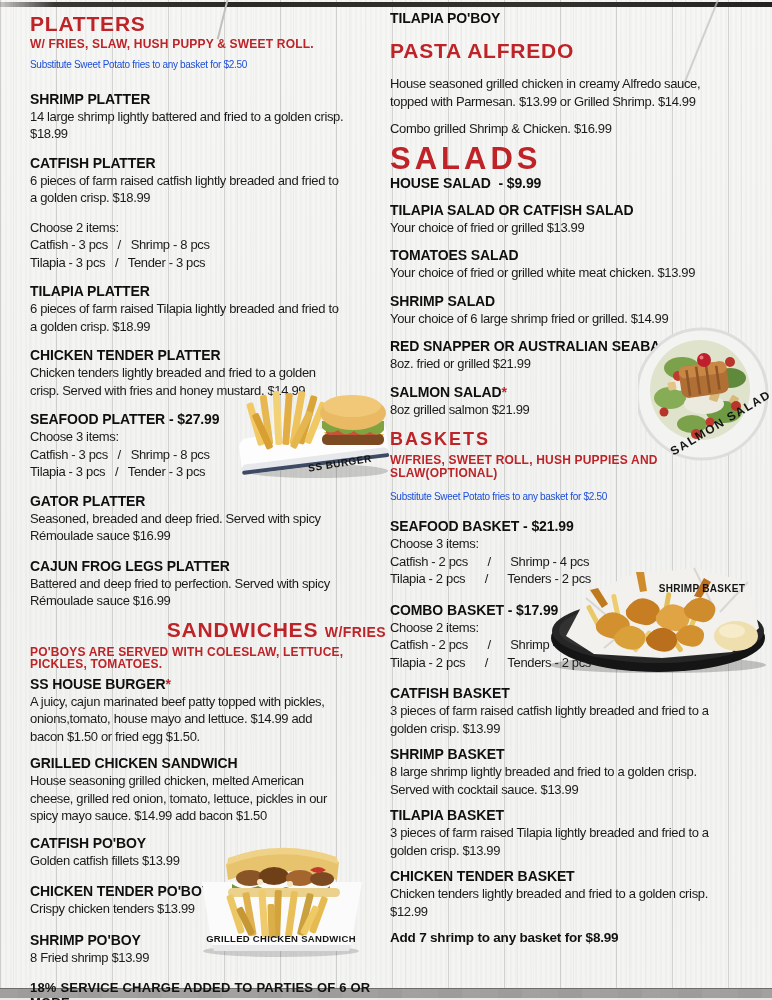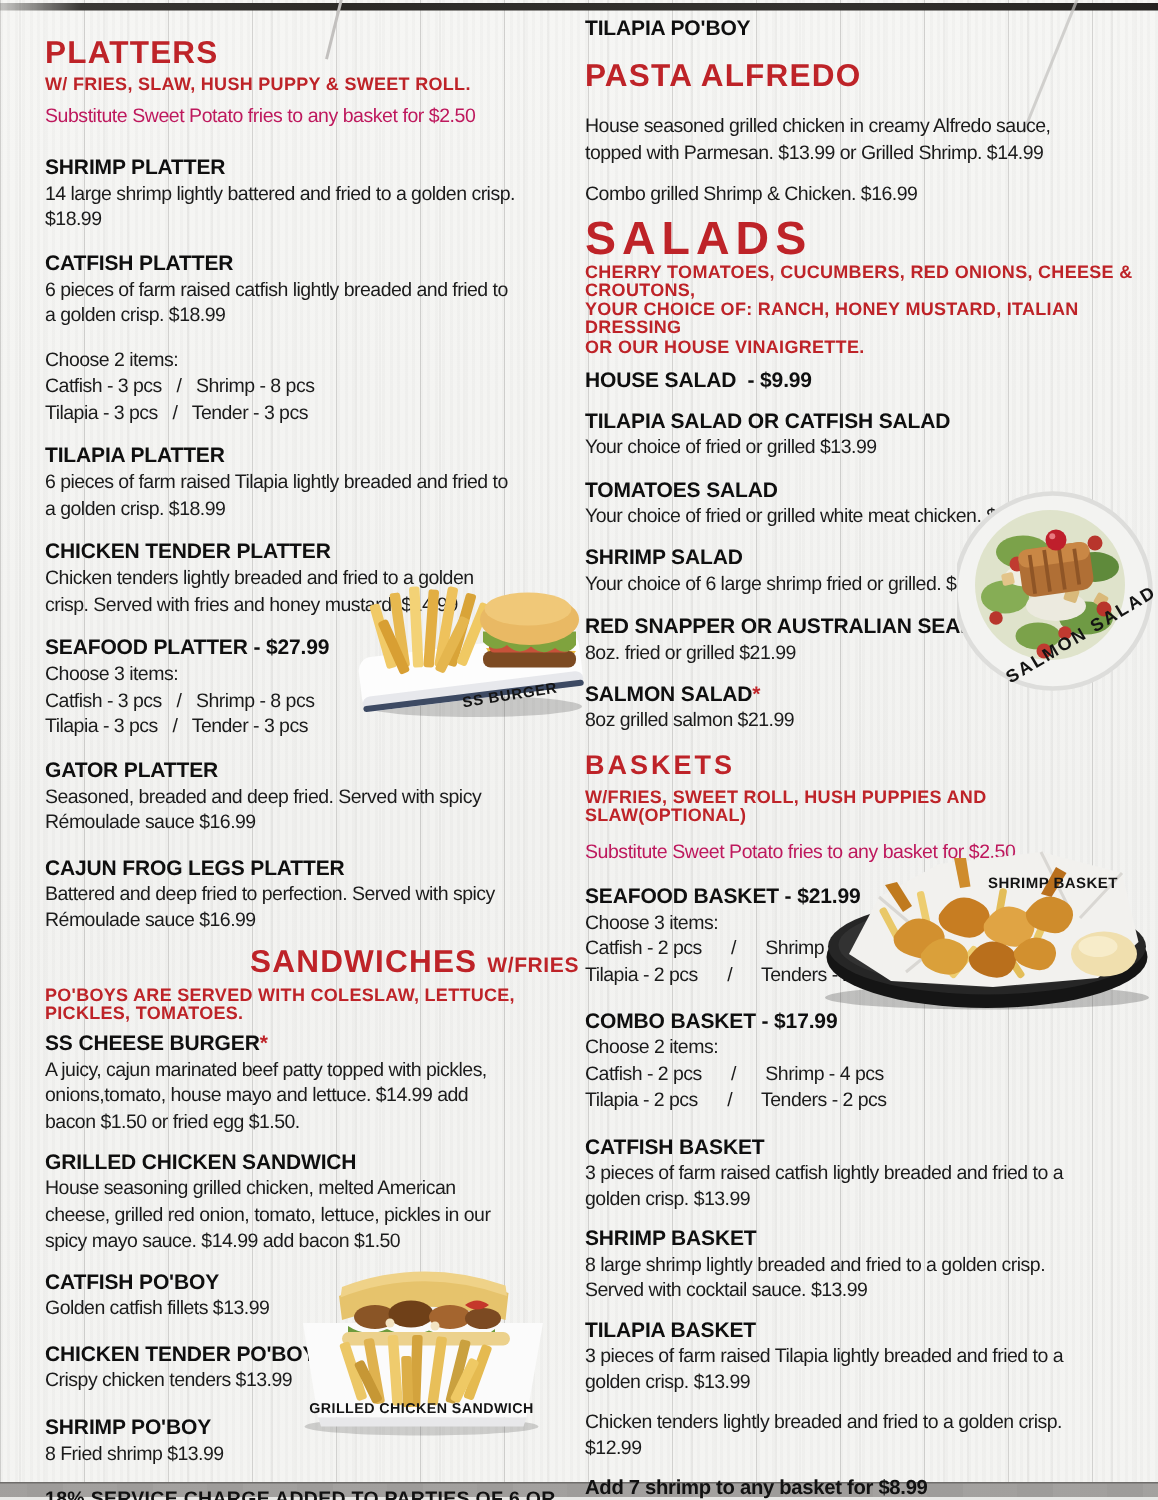--- a/index.html
+++ b/index.html
@@ -22,31 +22,31 @@
     background:repeating-linear-gradient(90deg,#99979521 0 18px,#8a888632 18px 42px,#a5a3a11e 42px 60px),#a3a19f;}
   .edge-bottom:after{content:"";position:absolute;left:0;right:0;top:9px;height:3px;background:#e8e8e6;}
   .scratch{position:absolute;background:#c2c0be;}
   .s1{left:222px;top:-4px;width:2px;height:44px;transform:rotate(14deg);}
   .s2{left:700px;top:-8px;width:2px;height:100px;transform:rotate(22deg);opacity:.7;}
 
   .col{position:absolute;top:0;}
   .col-left{left:30px;width:356px;padding-top:12px;}
   .col-right{left:390px;width:372px;padding-top:10px;}
 
-  .h1{margin:12px 0 2px;color:var(--accent,#be2328);font-size:21px;line-height:24px;
+  .h1{margin:0 0 2px;color:var(--accent,#be2328);font-size:21px;line-height:24px;
       font-weight:800;letter-spacing:.8px;}
   .h1 .h1-suffix{font-size:14px;letter-spacing:.4px;}
   .h1.salads{font-size:31px;line-height:26px;letter-spacing:4px;margin:2px 0 3px;}
   .h1.baskets{font-size:18px;line-height:26px;letter-spacing:2px;margin:2px 0 2px;}
   .h1.pasta{margin:13px 0 12px;}
   .h1.sandwiches{margin:2px 0 2px;text-align:right;}
 
   .redsub{color:var(--accent,#be2328);font-size:12px;line-height:12.5px;font-weight:700;
       letter-spacing:.2px;white-space:pre-wrap;margin:0 0 5px;}
-  .note{font-size:13px;line-height:17px;letter-spacing:-.3px;margin:2px 0 18px;color:#be185d;}
+  .note{font-size:10px;line-height:17px;letter-spacing:-.3px;margin:2px 0 18px;color:#1d4ed8;}
   .item{margin-bottom:12px;}
   .mb8{margin-bottom:8px}.mb9{margin-bottom:9px}.mb10{margin-bottom:10px}
   .mb11{margin-bottom:11px}.mb13{margin-bottom:13px}.mb14{margin-bottom:14px}
   .iname{font-size:14px;line-height:16px;font-weight:700;letter-spacing:-.1px;color:#0f0f0f;white-space:pre-wrap;}
   .idesc{font-size:13px;line-height:17.5px;letter-spacing:-.35px;color:#1b1b1b;white-space:pre-wrap;margin-top:1px;}
   .star{color:var(--accent,#be2328);font-weight:700;}
   .footer-line{font-size:13px;font-weight:700;letter-spacing:.2px;color:#111;margin-top:2px;}
   .footer-line.right{letter-spacing:-.2px;font-size:13.5px;}
 
   .fig{position:absolute;z-index:5;}
@@ -108,21 +108,21 @@
   <div class="item mb8">
     <div class="iname"><span>CAJUN FROG LEGS PLATTER</span></div>
     <div class="idesc">Battered and deep fried to perfection. Served with spicy
 Rémoulade sauce $16.99</div>
   </div>
 
   <div class="h1 sandwiches"><span>SANDWICHES</span> <span class="h1-suffix">W/FRIES</span></div>
   <div class="redsub">PO'BOYS ARE SERVED WITH COLESLAW, LETTUCE, PICKLES, TOMATOES.</div>
 
   <div class="item mb10">
-    <div class="iname"><span>SS CHEESE BURGER</span><span class="star">*</span></div>
+    <div class="iname"><span>SS HOUSE BURGER</span><span class="star">*</span></div>
     <div class="idesc">A juicy, cajun marinated beef patty topped with pickles,
 onions,tomato, house mayo and lettuce. $14.99 add
 bacon $1.50 or fried egg $1.50.</div>
   </div>
   <div class="item mb10">
     <div class="iname"><span>GRILLED CHICKEN SANDWICH</span></div>
     <div class="idesc">House seasoning grilled chicken, melted American
 cheese, grilled red onion, tomato, lettuce, pickles in our
 spicy mayo sauce. $14.99 add bacon $1.50</div>
   </div>
@@ -146,23 +146,20 @@
   <div class="item mb8">
     <div class="iname"><span>TILAPIA PO'BOY</span></div>
   </div>
 
   <div class="h1 pasta">PASTA ALFREDO</div>
   <div class="idesc mb10">House seasoned grilled chicken in creamy Alfredo sauce,
 topped with Parmesan. $13.99 or Grilled Shrimp. $14.99</div>
   <div class="idesc mb8">Combo grilled Shrimp &amp; Chicken. $16.99</div>
 
   <div class="h1 salads">SALADS</div>
-  <div class="redsub mb8">CHERRY TOMATOES, CUCUMBERS, RED ONIONS, CHEESE &amp; CROUTONS,
-YOUR CHOICE OF: RANCH, HONEY MUSTARD, ITALIAN DRESSING
-OR OUR HOUSE VINAIGRETTE.</div>
 
   <div class="item mb11">
     <div class="iname"><span>HOUSE SALAD  - $9.99</span></div>
   </div>
   <div class="item mb11">
     <div class="iname"><span>TILAPIA SALAD OR CATFISH SALAD</span></div>
     <div class="idesc">Your choice of fried or grilled $13.99</div>
   </div>
   <div class="item mb11">
     <div class="iname"><span>TOMATOES SALAD</span></div>
@@ -206,20 +203,21 @@
     <div class="iname"><span>SHRIMP BASKET</span></div>
     <div class="idesc">8 large shrimp lightly breaded and fried to a golden crisp.
 Served with cocktail sauce. $13.99</div>
   </div>
   <div class="item mb9">
     <div class="iname"><span>TILAPIA BASKET</span></div>
     <div class="idesc">3 pieces of farm raised Tilapia lightly breaded and fried to a
 golden crisp. $13.99</div>
   </div>
   <div class="item mb10">
+    <div class="iname"><span>CHICKEN TENDER BASKET</span></div>
     <div class="idesc">Chicken tenders lightly breaded and fried to a golden crisp.
 $12.99</div>
   </div>
 
   <div class="footer-line right">Add 7 shrimp to any basket for $8.99</div>
 </div>
 
 <svg id="fig-burger" class="fig" viewBox="0 0 152 100" role="img">
   <ellipse cx="78" cy="91" rx="72" ry="7" fill="rgba(50,50,50,.22)"></ellipse>
   <g transform="rotate(-7 76 70)">

